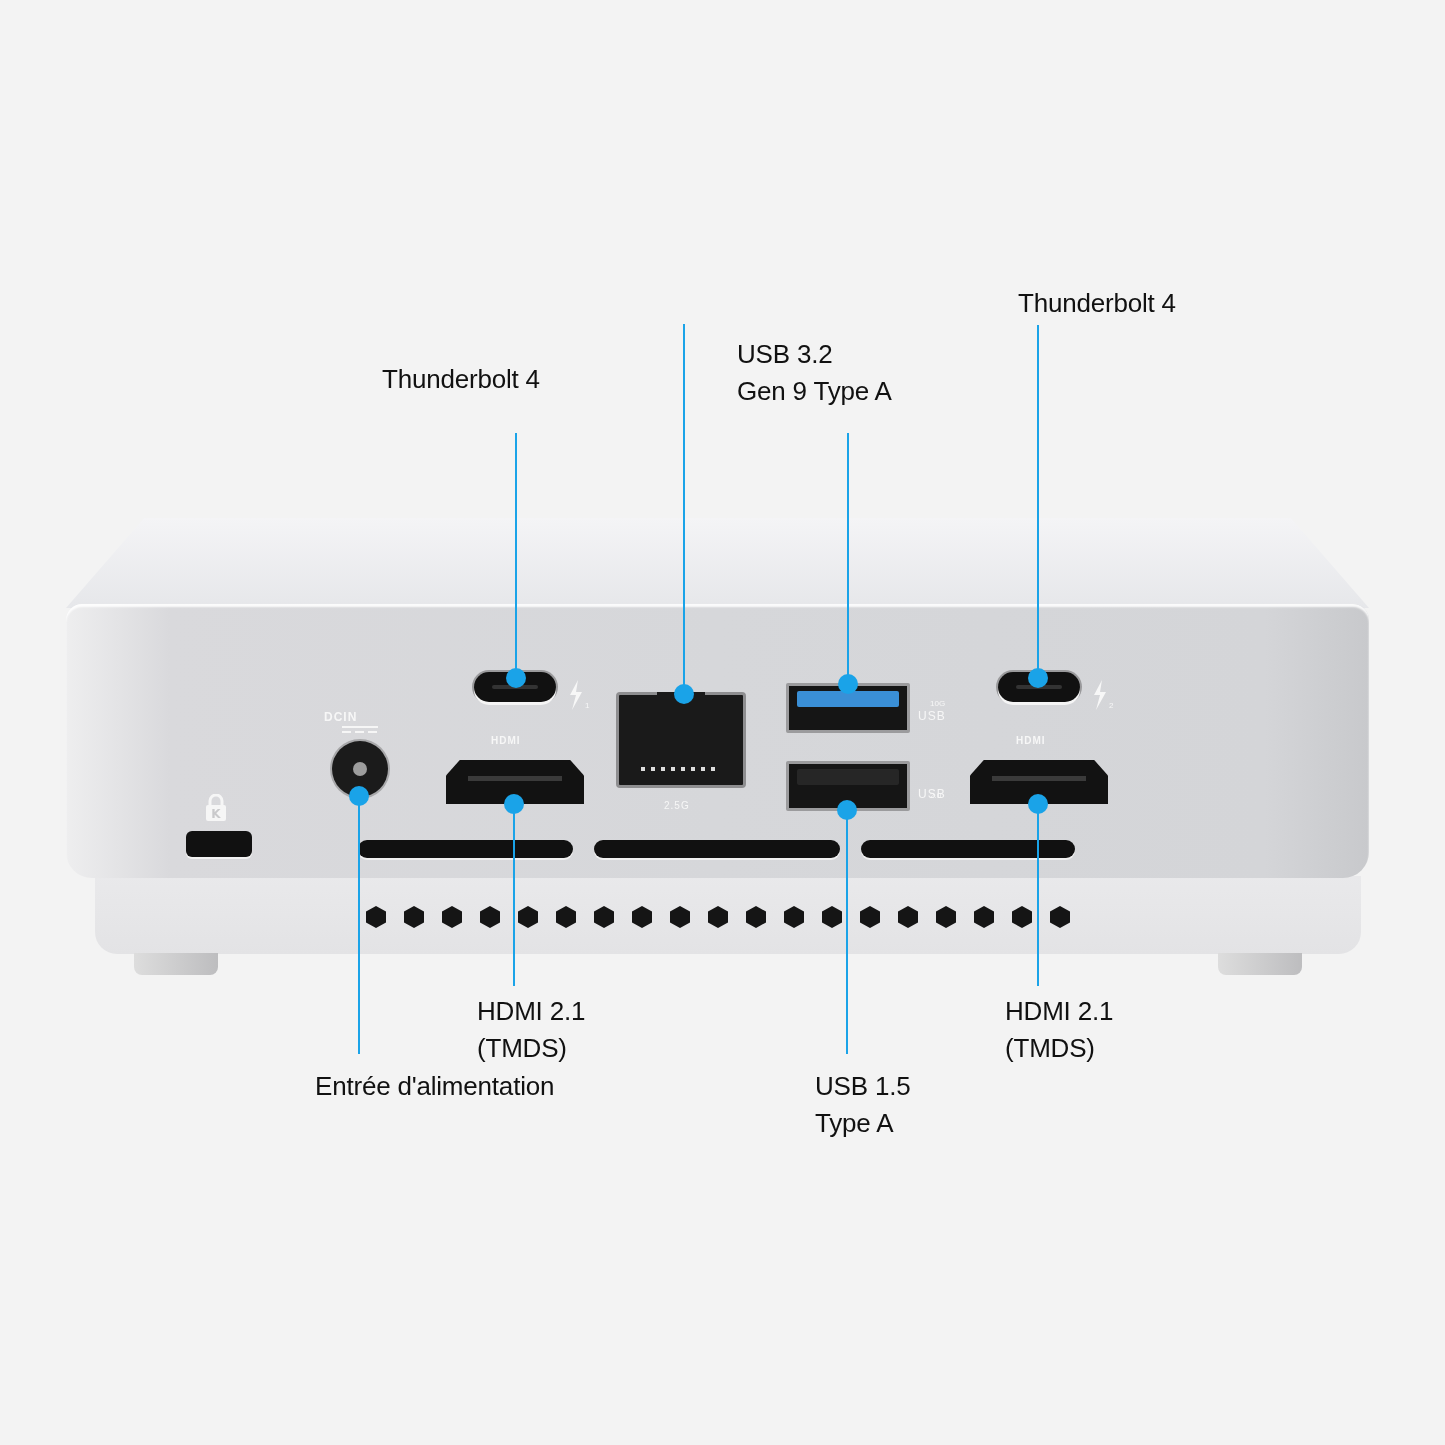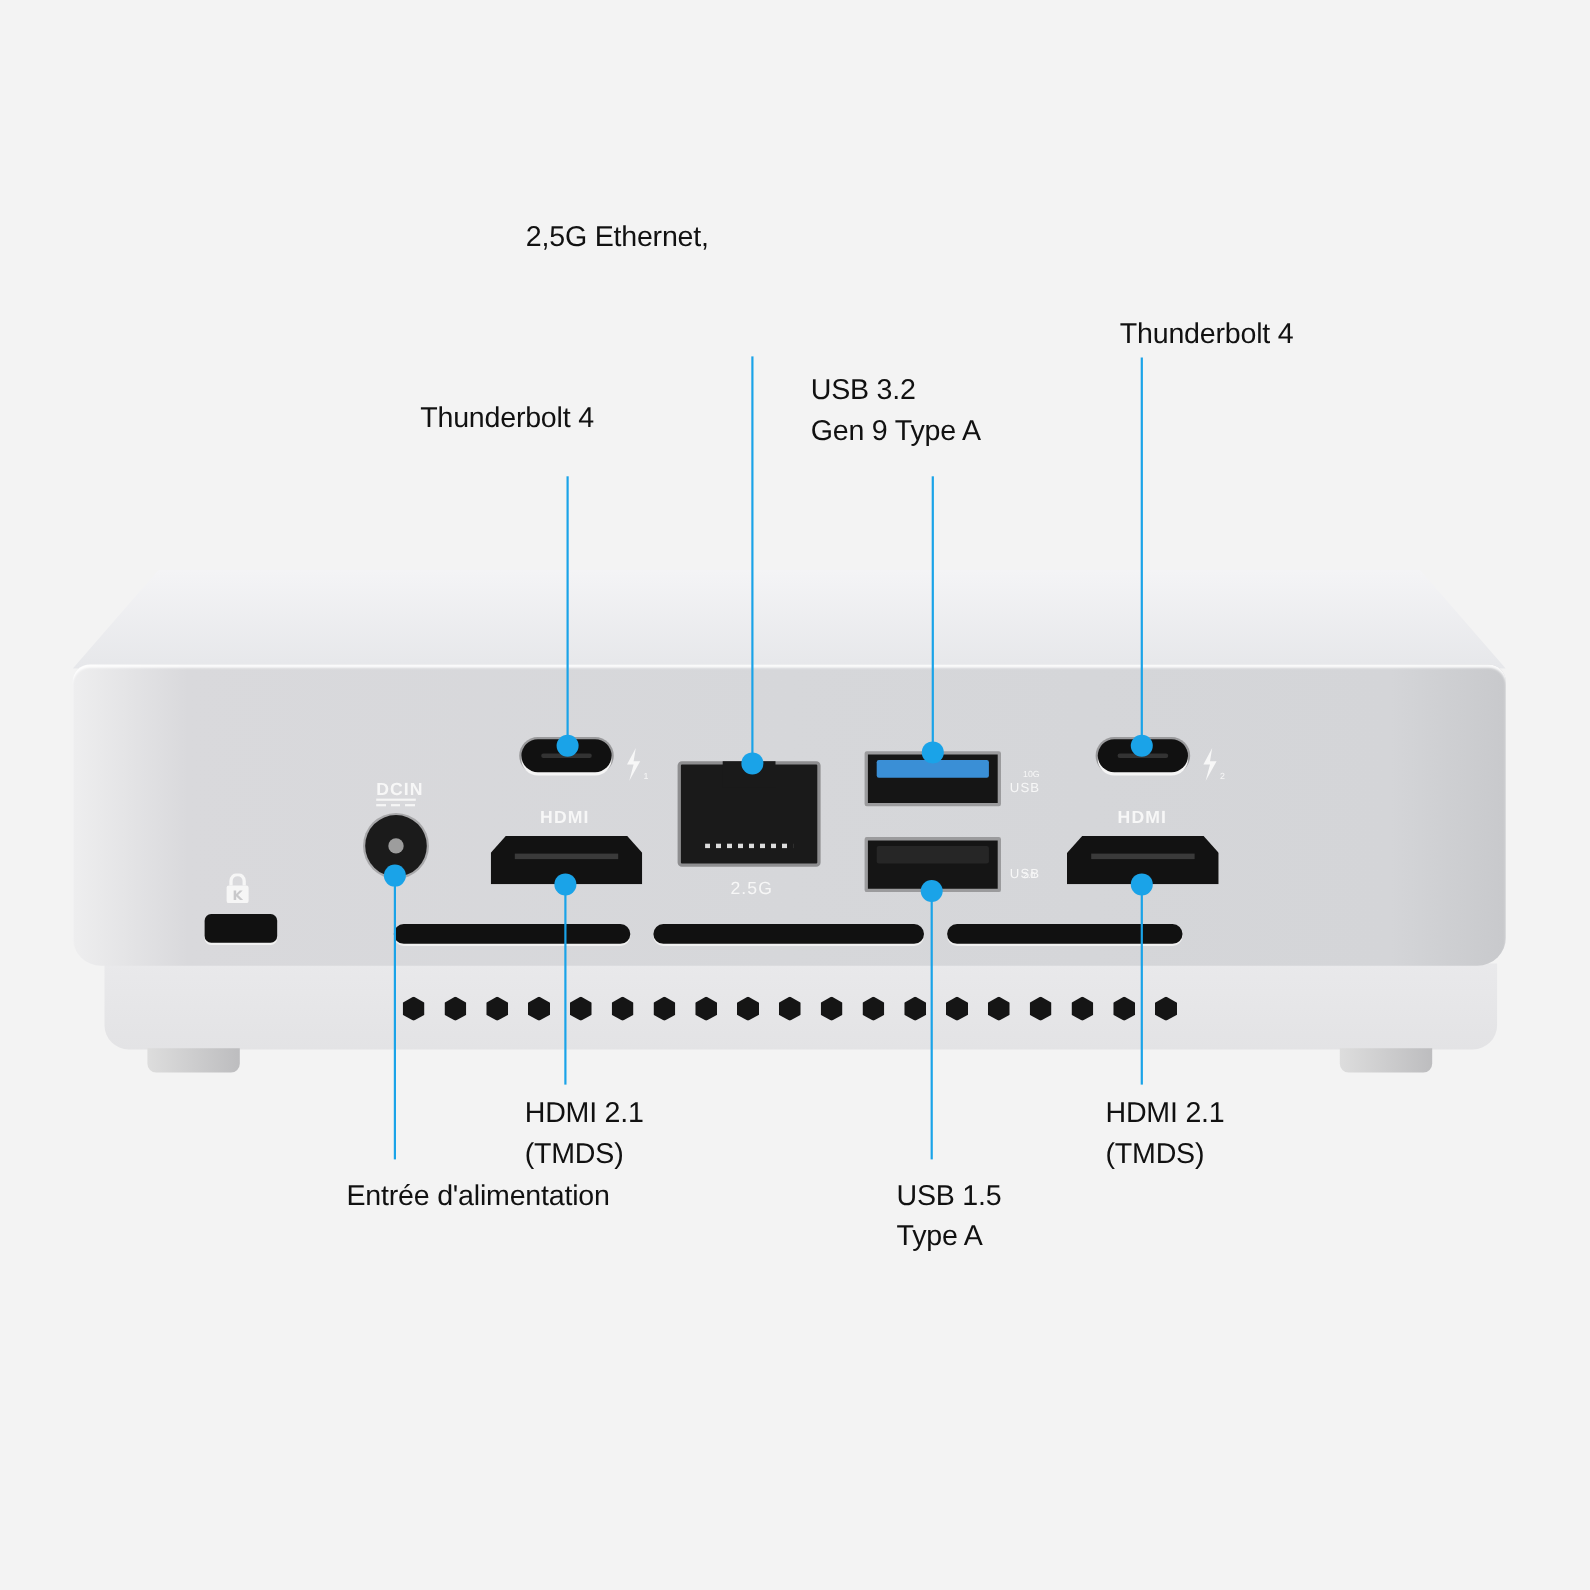--- a/index.html
+++ b/index.html
@@ -28,36 +28,35 @@
   .hdmi { position:absolute; width:138px; height:44px; background:#121212;
     clip-path:polygon(10% 0, 90% 0, 100% 35%, 100% 100%, 0 100%, 0 35%);
     box-shadow:0 3px 0 #f5f5f5; }
   .hdmi::after { content:""; position:absolute; left:22px; right:22px; top:16px; height:5px; background:#3a3a3a; }
   .rj45 { position:absolute; left:616px; top:692px; width:130px; height:96px; background:#1a1a1a;
     border:3px solid #8e8e90; border-radius:4px; box-sizing:border-box; }
   .rj45 .pins { position:absolute; bottom:14px; left:22px; right:22px; height:4px;
     background:repeating-linear-gradient(90deg,#ddd 0 4px, transparent 4px 10px); }
   .usb { position:absolute; width:124px; height:50px; background:#151515; border:3px solid #9b9b9d; box-sizing:border-box; border-radius:2px; }
   .usb .tongue { position:absolute; left:8px; right:8px; top:5px; height:16px; border-radius:2px; }
-  .small-lbl { position:absolute; color:#f7f7f7; font-weight:bold; font-size:16px; letter-spacing:1px; }
+  .small-lbl { position:absolute; color:#f7f7f7; font-weight:bold; font-size:10px; letter-spacing:1px; }
   .tiny-lbl { position:absolute; color:#f7f7f7; font-size:8px; }
   .slot { position:absolute; top:840px; height:18px; background:#111; border-radius:9px; box-shadow:0 2px 0 #f0f0f0; }
   .hex { position:absolute; width:20px; height:22px; background:#151515;
     clip-path:polygon(50% 0, 100% 25%, 100% 75%, 50% 100%, 0 75%, 0 25%); }
   .lock-slot { position:absolute; left:186px; top:831px; width:66px; height:26px; background:#111; border-radius:6px; box-shadow:0 2px 0 #f2f2f2; }
   .lock-icon { position:absolute; left:205px; top:794px; width:22px; height:28px; }
   .dc-jack { position:absolute; left:332px; top:741px; width:56px; height:56px; border-radius:50%; background:#1b1b1b; box-shadow:0 0 0 2px #a8a8aa; }
   .dc-jack::after { content:""; position:absolute; left:21px; top:21px; width:14px; height:14px; border-radius:50%; background:#9d9d9d; }
   .tb-icon { position:absolute; width:20px; height:30px; }
 </style>
 </head>
 <body>
 
 <div class="label" style="left:478px;top:197px;">
-  <div>2,5G Ethernet,</div>
 </div>
 <div class="label" style="left:382px;top:361px;">Thunderbolt 4</div>
 <div class="label" style="left:737px;top:336px;">
   <div>USB 3.2</div>
   <div>Gen 9 Type A</div>
 </div>
 <div class="label" style="left:1018px;top:285px;">Thunderbolt 4</div>
 
 <div class="label" style="left:477px;top:993px;">
   <div>HDMI 2.1</div>
@@ -80,21 +79,21 @@
   <div class="foot" style="left:1218px;"></div>
   <div class="front-face"></div>
 
   <svg class="lock-icon" viewBox="0 0 22 28">
     <path d="M5 11 V7 a6 6 0 0 1 12 0 V11" fill="none" stroke="#f6f6f6" stroke-width="3"></path>
     <rect x="1" y="11" width="20" height="16" rx="2" fill="#f6f6f6"></rect>
     <text x="11" y="24" text-anchor="middle" font-size="12" font-weight="bold" fill="#c9c9cb" font-family="DejaVu Sans, sans-serif">K</text>
   </svg>
   <div class="lock-slot"></div>
 
-  <div class="small-lbl" style="left:342px;top:710px;font-size:16px;">DCIN</div>
+  <div class="small-lbl" style="left:324px;top:710px;font-size:12px;">DCIN</div>
   <div class="abs" style="left:342px;top:726px;width:36px;height:2px;background:#f6f6f6;"></div>
   <div class="abs" style="left:342px;top:731px;width:36px;height:2px;background:repeating-linear-gradient(90deg,#f6f6f6 0 9px,transparent 9px 13px);"></div>
   <div class="dc-jack"></div>
 
   <div class="port-c" style="left:474px;top:672px;"></div>
   <svg class="tb-icon" style="left:566px;top:680px;" viewBox="0 0 20 30">
     <path d="M12 0 L4 15 L10 15 L6 30 L16 12 L10 12 Z" fill="#f7f7f7"></path>
   </svg>
   <div class="tiny-lbl" style="left:585px;top:701px;">1</div>
 

